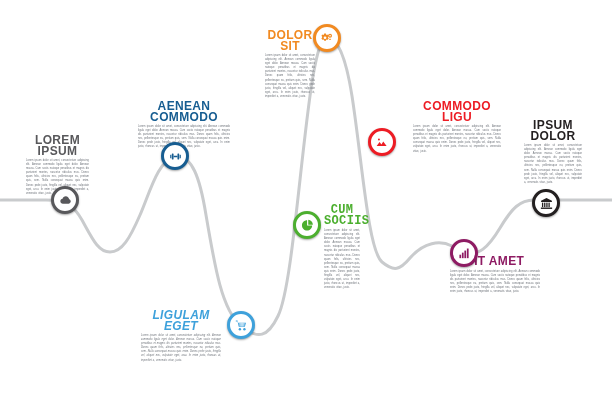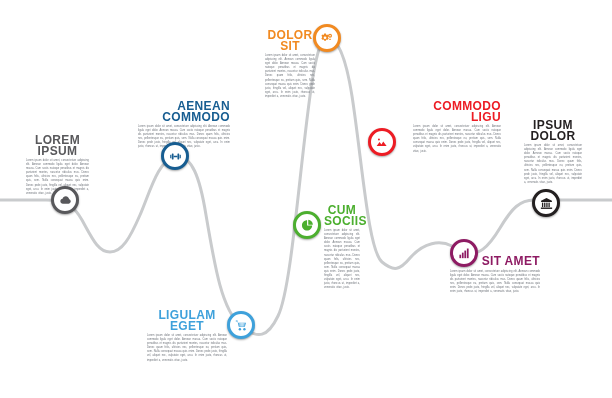--- a/index.html
+++ b/index.html
@@ -79,21 +79,21 @@
   .block .body {
     font-size: 2.6px;
     line-height: 4.1px;
     color: #6e737a;
     text-align: justify;
     margin: 0;
     word-spacing: 0.4px;
   }
   .block.center .title { text-align: center; }
   .block.center .body  { text-align: justify; }
-  .block.left  .title  { text-align: right; }
+  .block.left  .title  { text-align: center; }
 </style>
 </head>
 <body>
 
 <div id="root">
 
   <svg id="curve-layer" viewBox="0 0 612 398" width="612" height="398" xmlns="http://www.w3.org/2000/svg">
     <defs>
       <filter id="pinshadow" x="-60%" y="-60%" width="220%" height="220%">
         <feDropShadow dx="0" dy="1.2" stdDeviation="1.1" flood-color="#000000" flood-opacity="0.35"></feDropShadow>
@@ -214,29 +214,29 @@
   </div>
 
   <div class="block center" style="left: 265px; top: 30px; width: 50px;">
     <div class="title" style="color: rgb(241, 138, 33);">
         <div>DOLOR</div>
         <div>SIT</div>
       </div>
     <div class="body">Lorem ipsum dolor sit amet, consectetuer adipiscing elit. Aenean commodo ligula eget dolor. Aenean massa. Cum sociis natoque penatibus et magnis dis parturient montes, nascetur ridiculus mus. Donec quam felis, ultricies nec, pellentesque eu, pretium quis, sem. Nulla consequat massa quis enim. Donec pede justo, fringilla vel, aliquet nec, vulputate eget, arcu. In enim justo, rhoncus ut, imperdiet a, venenatis vitae, justo.</div>
   </div>
 
-  <div class="block center" style="left: 147px; top: 310px; width: 80px;">
+  <div class="block center" style="left: 141px; top: 310px; width: 80px; font-style: italic;">
     <div class="title" style="color: rgb(62, 161, 219);">
         <div>LIGULAM EGET</div>
       </div>
     <div class="body">Lorem ipsum dolor sit amet, consectetuer adipiscing elit. Aenean commodo ligula eget dolor. Aenean massa. Cum sociis natoque penatibus et magnis dis parturient montes, nascetur ridiculus mus. Donec quam felis, ultricies nec, pellentesque eu, pretium quis, sem. Nulla consequat massa quis enim. Donec pede justo, fringilla vel, aliquet nec, vulputate eget, arcu. In enim justo, rhoncus ut, imperdiet a, venenatis vitae, justo.</div>
   </div>
 
   <div class="block center" style="left: 324px; top: 205px; width: 36px;">
-    <div class="title" style="color: rgb(76, 175, 47);">
+    <div class="title" style="color: rgb(76, 175, 47); font-family: Liberation Mono, monospace;">
         <div>CUM</div>
         <div>SOCIIS</div>
       </div>
     <div class="body">Lorem ipsum dolor sit amet, consectetuer adipiscing elit. Aenean commodo ligula eget dolor. Aenean massa. Cum sociis natoque penatibus et magnis dis parturient montes, nascetur ridiculus mus. Donec quam felis, ultricies nec, pellentesque eu, pretium quis, sem. Nulla consequat massa quis enim. Donec pede justo, fringilla vel, aliquet nec, vulputate eget, arcu. In enim justo, rhoncus ut, imperdiet a, venenatis vitae, justo.</div>
   </div>
 
   <div class="block left" style="left: 413px; top: 101px; width: 88px;">
     <div class="title" style="color: rgb(237, 28, 36);">
         <div>COMMODO LIGU</div>
       </div>

